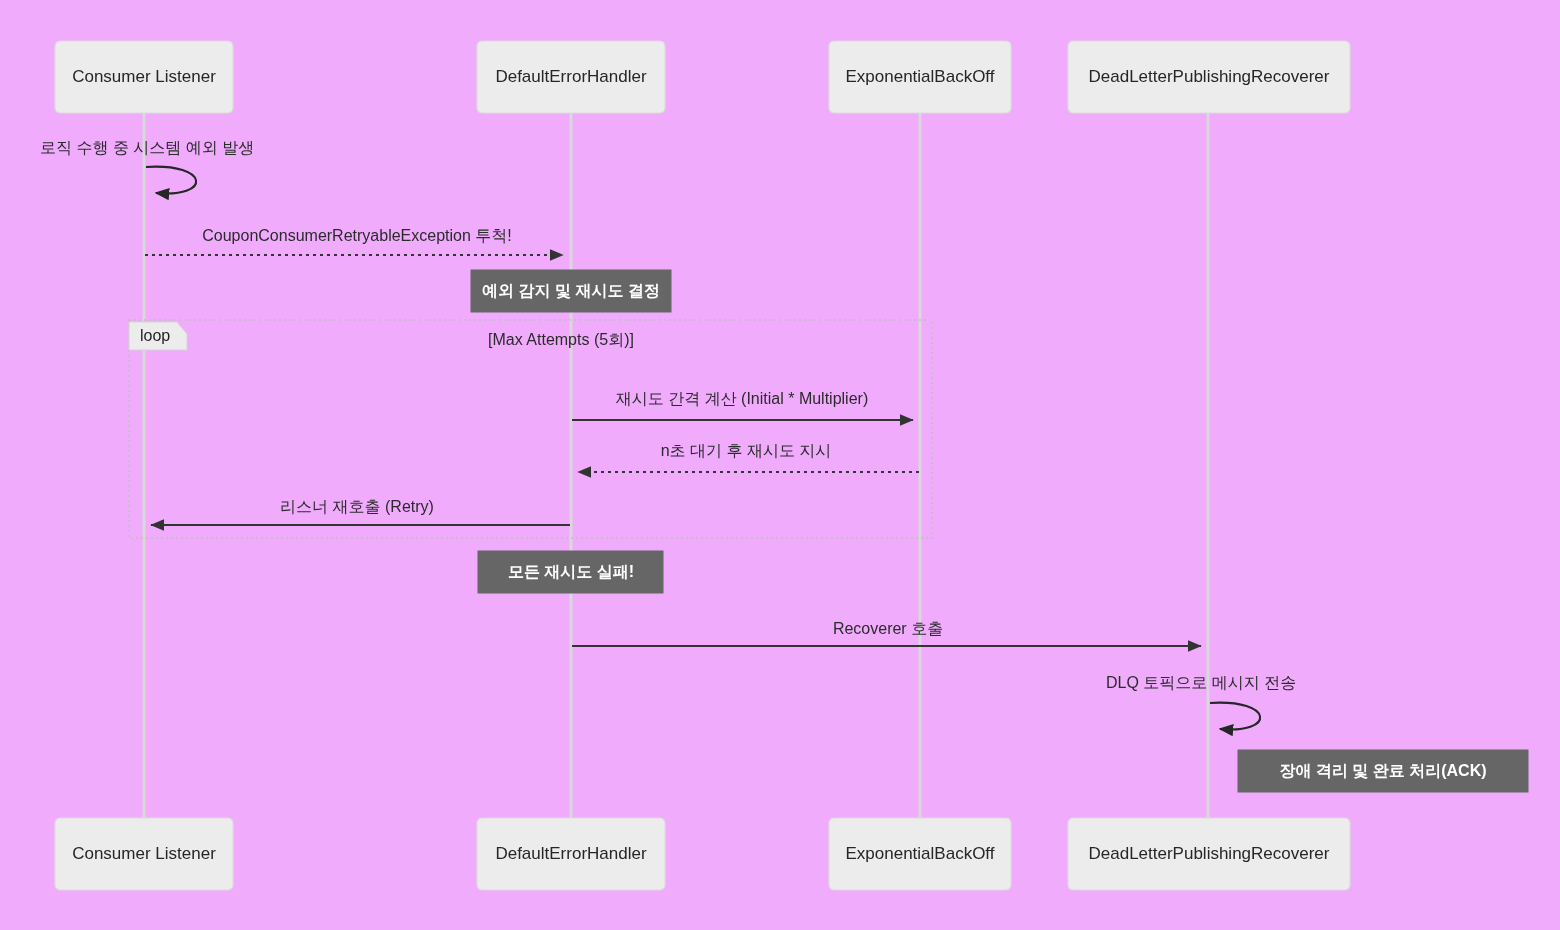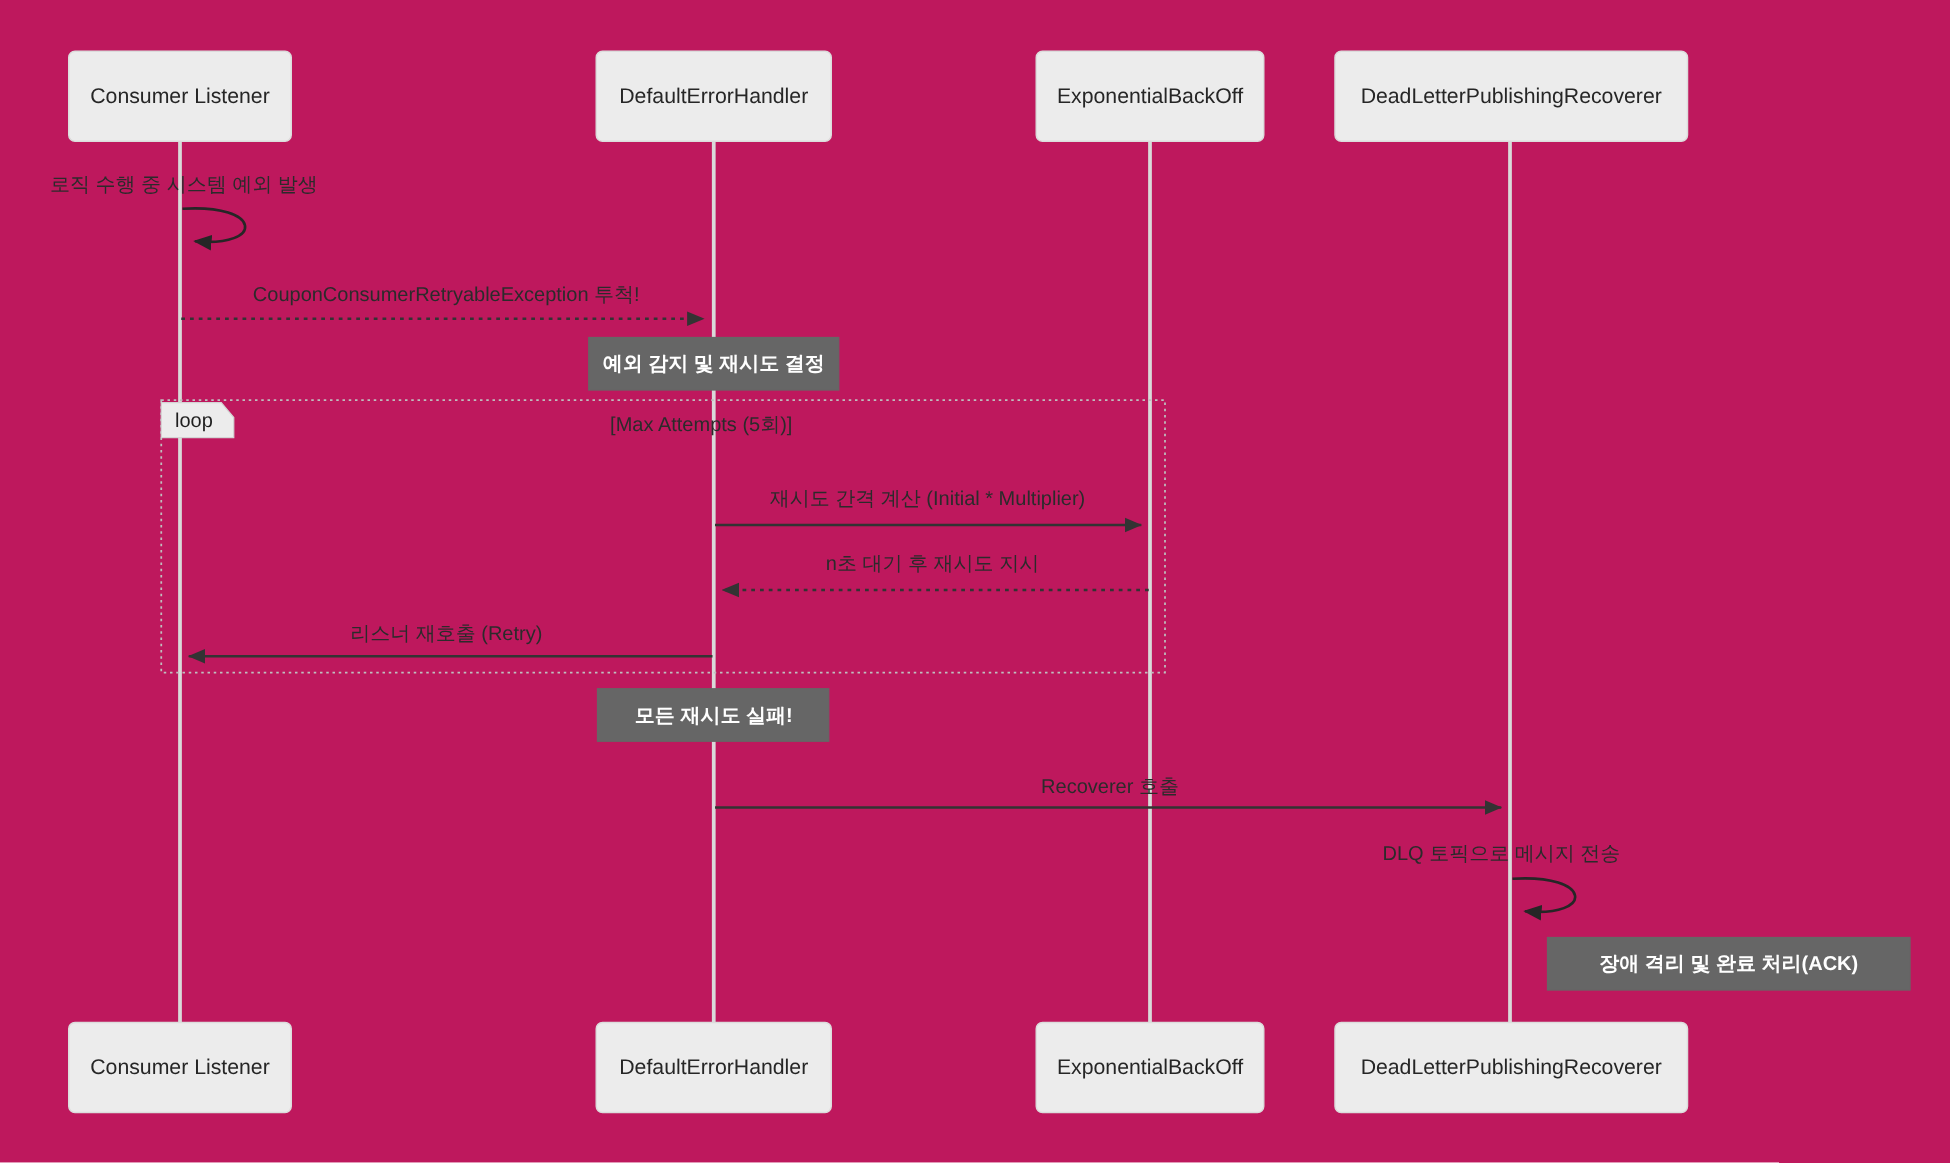--- a/index.html
+++ b/index.html
@@ -10,21 +10,21 @@
   body {
     font-family: "Liberation Sans", "DejaVu Sans", sans-serif;
     width: 1560px;
     height: 930px;
     overflow: hidden;
   }
   #diagram-root {
     position: relative;
     width: 1560px;
     height: 930px;
-    background: #be185d;
+    background: #f0abfc;
   }
   svg.seq-canvas {
     position: absolute;
     top: 0;
     left: 0;
     width: 1560px;
     height: 930px;
     display: block;
   }
   .lifeline {

